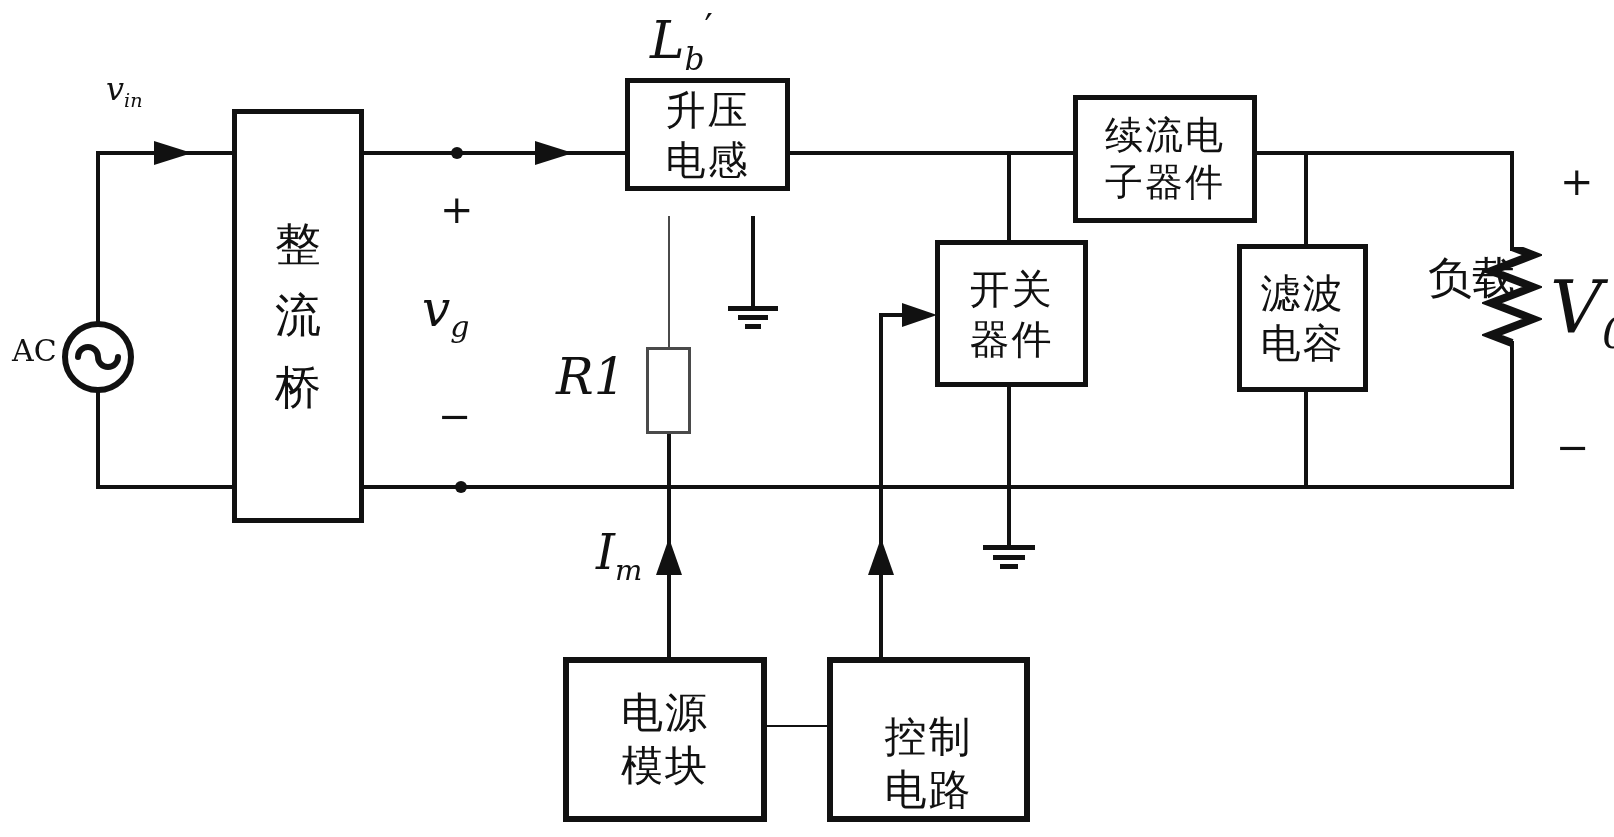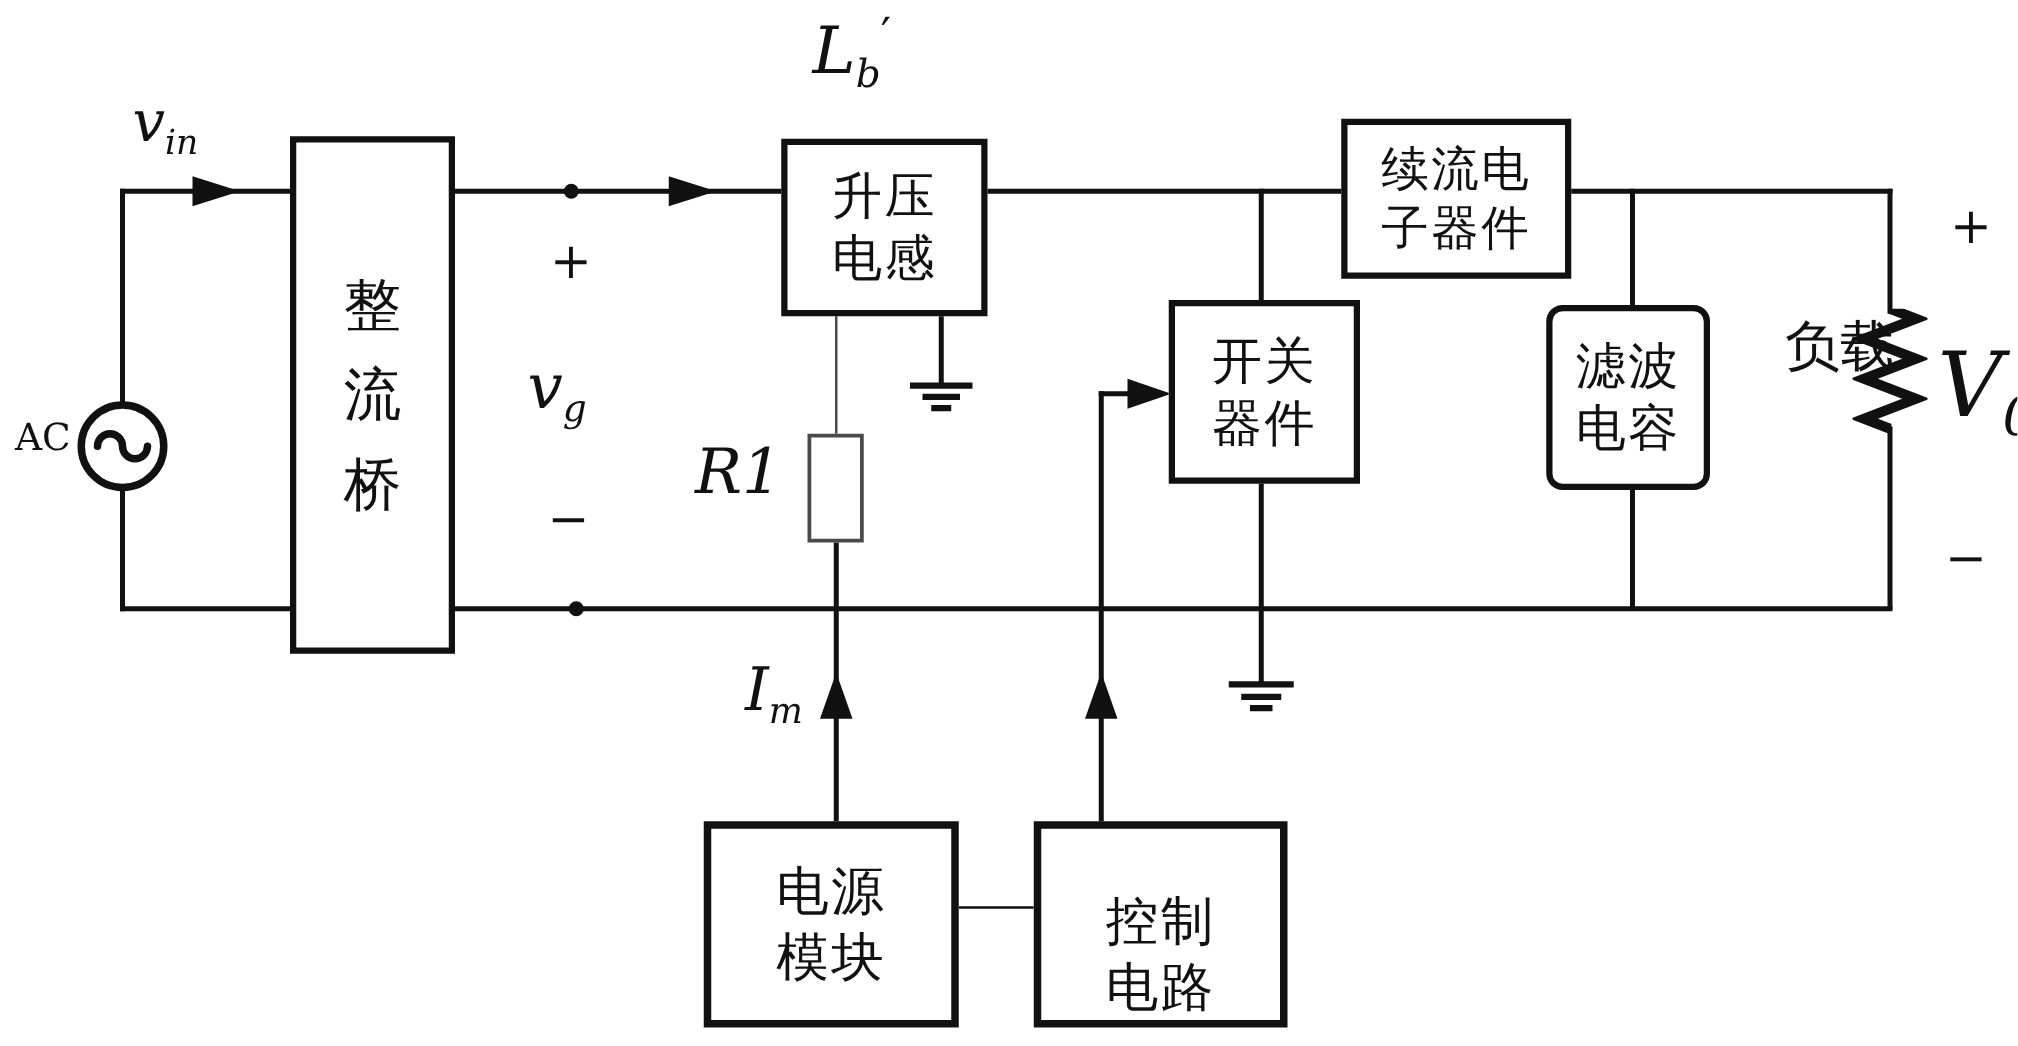--- a/index.html
+++ b/index.html
@@ -76,42 +76,42 @@
   <svg width="76" height="76" viewBox="0 0 76 76" style="position:absolute;left:60px;top:319px;">
     <circle cx="38" cy="38" r="33" fill="#fff" stroke="#111" stroke-width="6"></circle>
     <path d="M 18 38 a 10 10 0 0 1 20 0 a 10 10 0 0 0 20 0" fill="none" stroke="#111" stroke-width="6" stroke-linecap="round"></path>
   </svg>
   <div class="mathlbl" style="left:12px;top:333px;font-size:30px;font-style:normal;">AC</div>
 
   <div class="box" style="left:232px;top:109px;width:132px;height:414px;justify-content:center;">
     <span class="vtext" style="font-size:46px;">整流桥</span>
   </div>
 
-  <div class="box" style="left:625px;top:111px;width:165px;height:142px;text-align:center;">
+  <div class="box" style="left:625px;top:78px;width:165px;height:113px;text-align:center;">
     <div class="lines">
       <div>升压</div>
       <div>电感</div>
     </div>
   </div>
 
   <div class="box" style="left:935px;top:240px;width:153px;height:147px;">
     <div class="lines">
       <div>开关</div>
       <div>器件</div>
     </div>
   </div>
 
   <div class="box" style="left:1073px;top:95px;width:184px;height:128px;">
     <div class="lines" style="font-size:38px;">
       <div>续流电</div>
       <div>子器件</div>
     </div>
   </div>
 
-  <div class="box" style="left:1237px;top:244px;width:131px;height:148px;border-radius:13px;">
+  <div class="box" style="left:1237px;top:244px;width:131px;height:148px;">
     <div class="lines">
       <div>滤波</div>
       <div>电容</div>
     </div>
   </div>
 
   <div class="box" style="left:563px;top:657px;width:204px;height:165px;border-width:6px;">
     <div class="lines" style="font-size:42px;">
       <div>电源</div>
       <div>模块</div>
@@ -138,21 +138,21 @@
     <div class="gbar" style="left:1000px;top:564px;width:18px;height:5px;"></div>
   </div>
 
   <svg width="60" height="100" viewBox="0 0 60 100" style="position:absolute;left:1482px;top:247px;">
     <polyline points="30,0 51,8 9,24 51,40 9,56 51,72 9,88 30,96" fill="none" stroke="#111" stroke-width="8" stroke-linejoin="miter"></polyline>
   </svg>
   <div class="mathlbl" style="left:1428px;top:254px;font-style:normal;">
     <span class="vtext" style="font-size:44px;line-height:1.1;">负载</span>
   </div>
 
-  <div class="mathlbl" style="left:106px;top:70px;font-size:46px;">
+  <div class="mathlbl" style="left:106px;top:70px;font-size:32px;">
     <span>v</span><sub>in</sub>
   </div>
 
   <div class="sign" style="left:440px;top:186px;">+</div>
   <div class="mathlbl" style="left:422px;top:280px;font-size:50px;">
     <span>v</span><sub>g</sub>
   </div>
   <div class="sign" style="left:438px;top:393px;">−</div>
 
   <div class="mathlbl" style="left:650px;top:6px;font-size:52px;">

